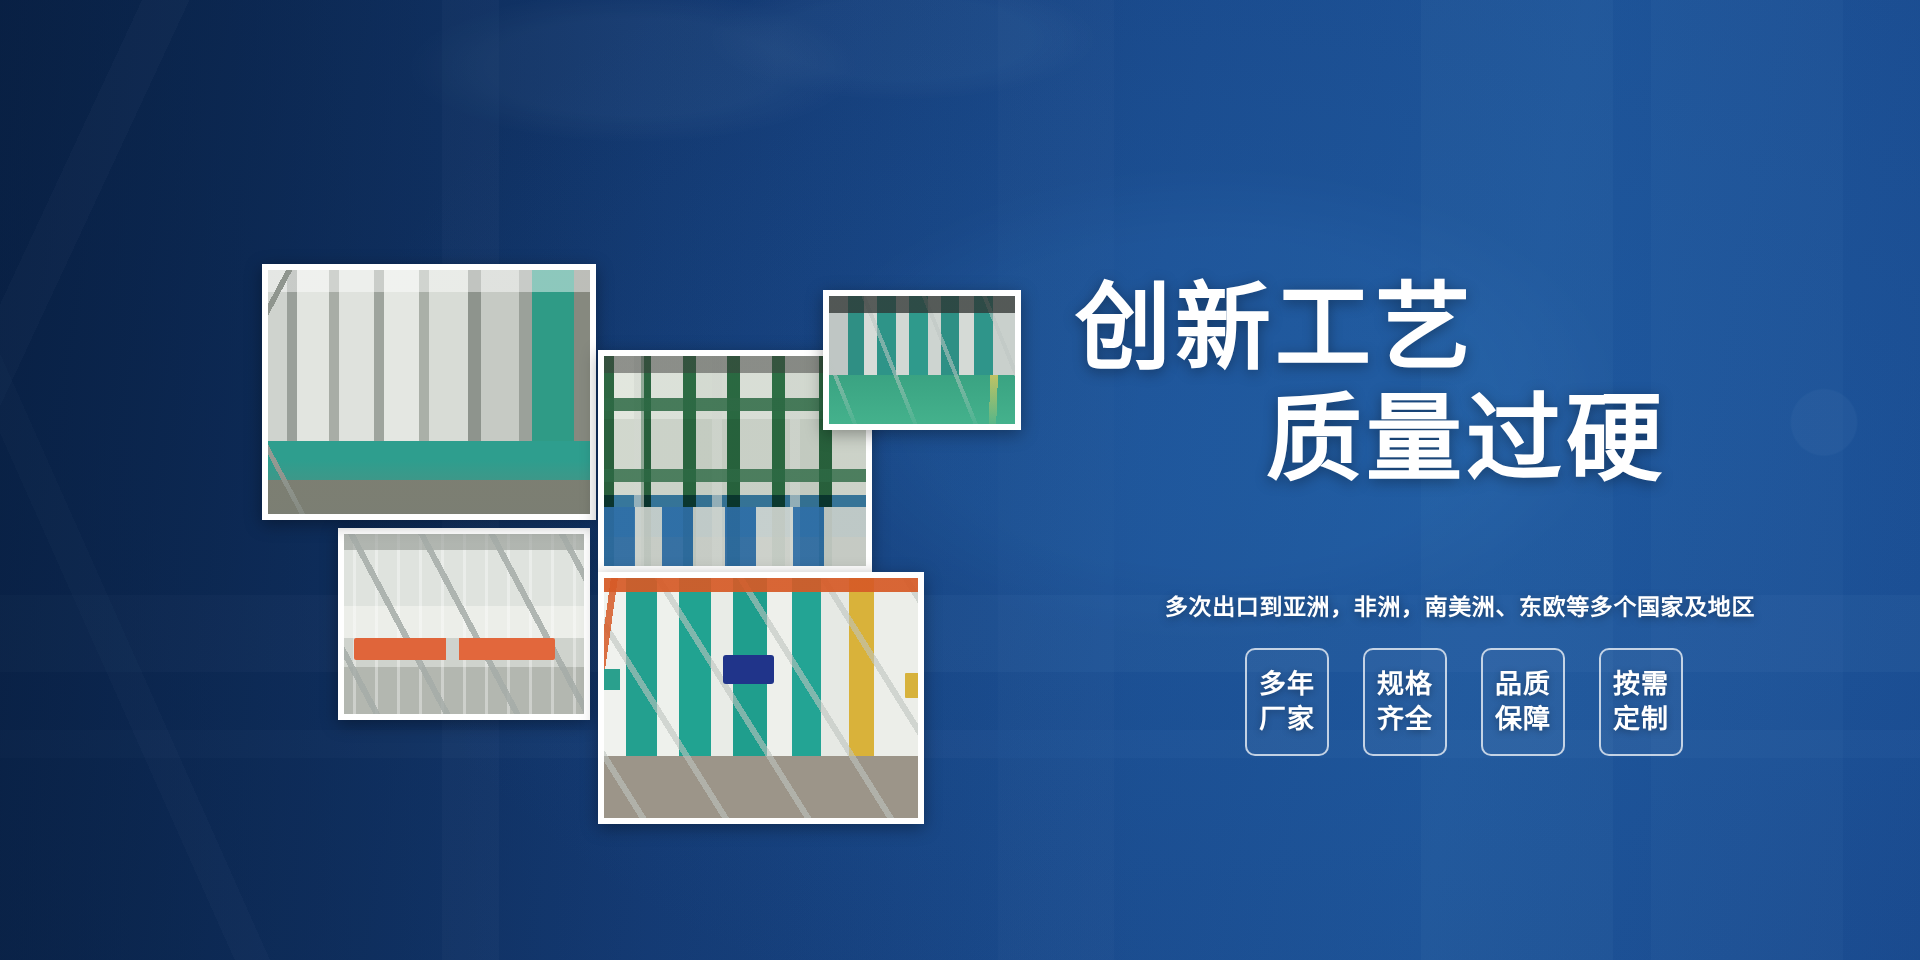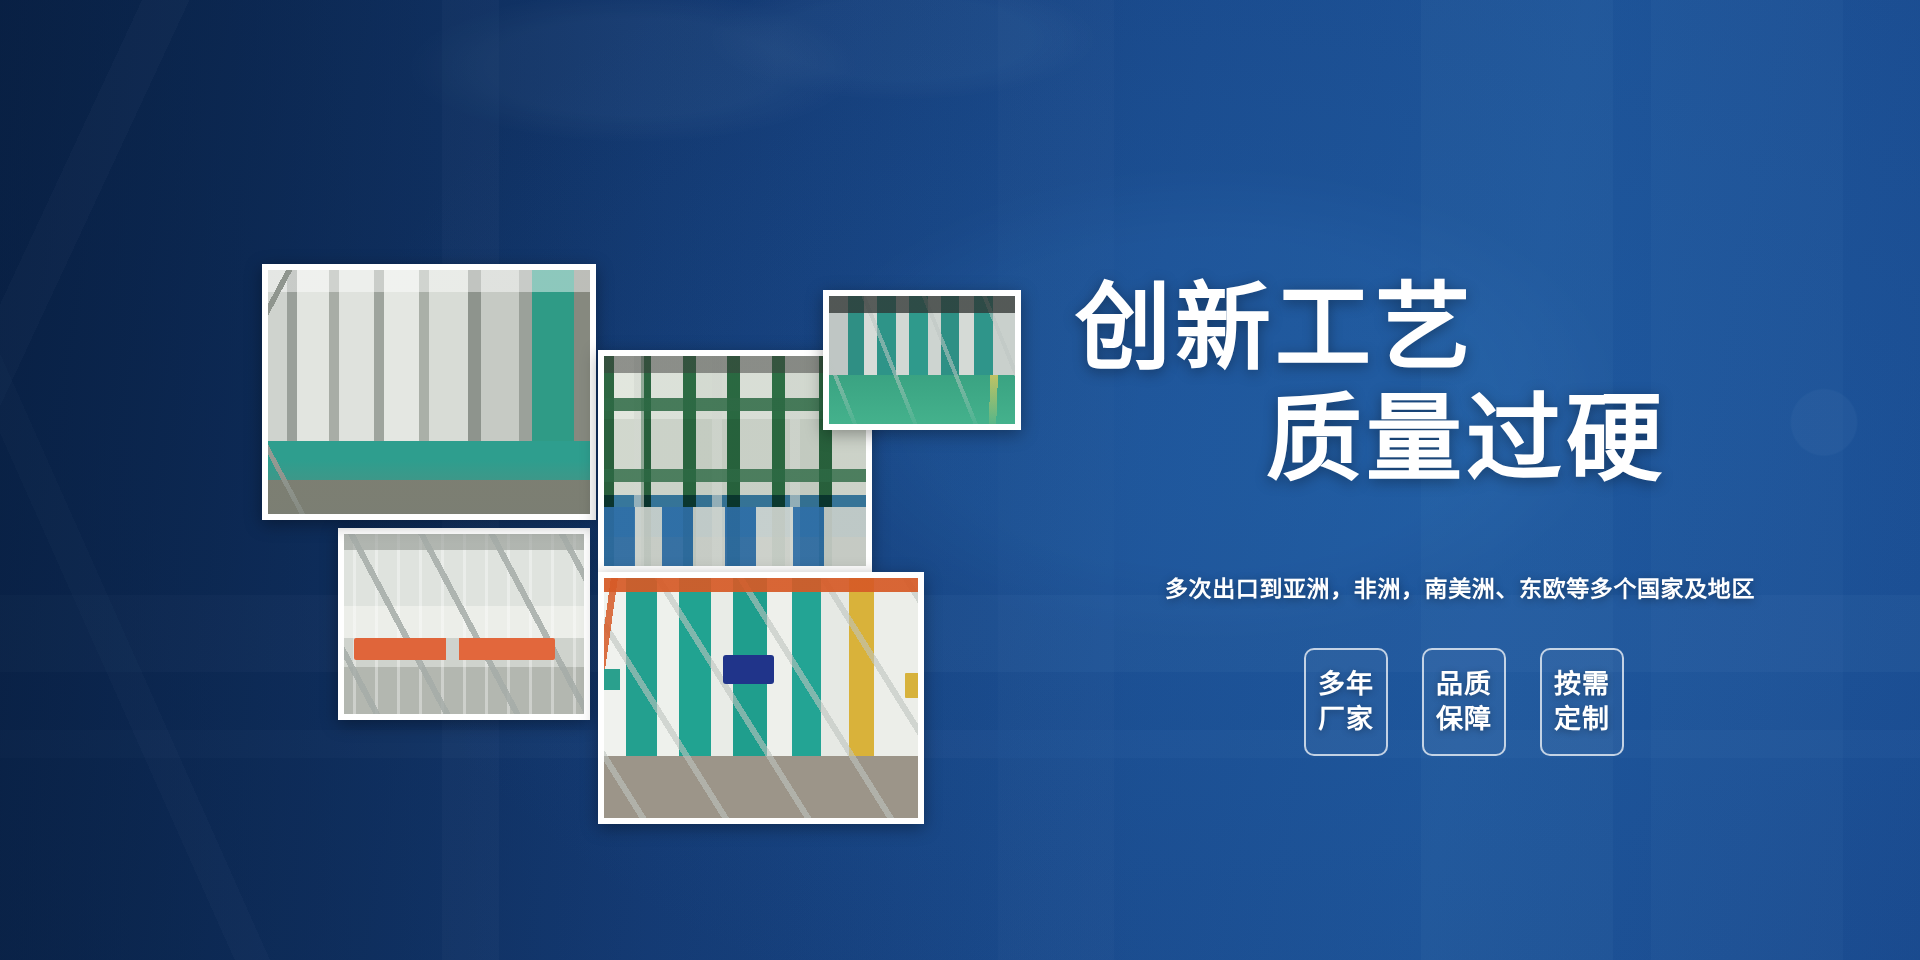--- a/index.html
+++ b/index.html
@@ -195,21 +195,21 @@
 
   .headline { position:absolute; left:75px; top:272px; width:790px; }
   .hl-line {
     font-size:96px; font-weight:700; color:#ffffff;
     letter-spacing:4px; line-height:1.16; white-space:nowrap;
     text-shadow:0 3px 14px rgba(0,0,0,.35);
   }
   .hl-line.l2 { text-align:center; padding-right:8px; }
 
   .subtitle {
-    position:absolute; left:0; top:570px; width:920px;
+    position:absolute; left:0; top:588px; width:920px;
     text-align:center; color:#ffffff;
     font-size:23px; font-weight:700; letter-spacing:.6px;
     text-shadow:0 2px 8px rgba(0,0,0,.35);
   }
 
   .badges {
     position:absolute; left:4px; top:648px; width:920px;
     display:flex; justify-content:center; gap:34px;
   }
   .badge {
@@ -263,20 +263,24 @@
 
     <div class="subtitle">多次出口到亚洲，非洲，南美洲、东欧等多个国家及地区</div>
 
     <div class="badges">
 
       <div class="badge">
         <span>多年</span>
         <span>厂家</span>
       </div>
 
+      <div class="badge">
+        <span>规格</span>
+        <span>齐全</span>
+      </div>
 
       <div class="badge">
         <span>品质</span>
         <span>保障</span>
       </div>
 
       <div class="badge">
         <span>按需</span>
         <span>定制</span>
       </div>

